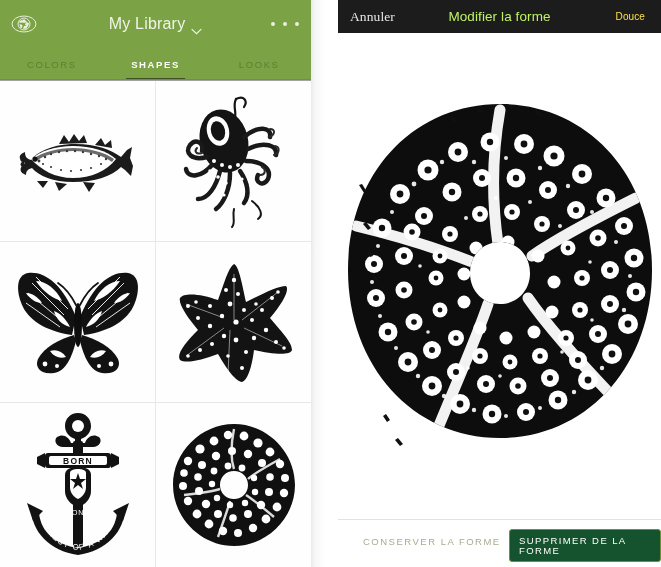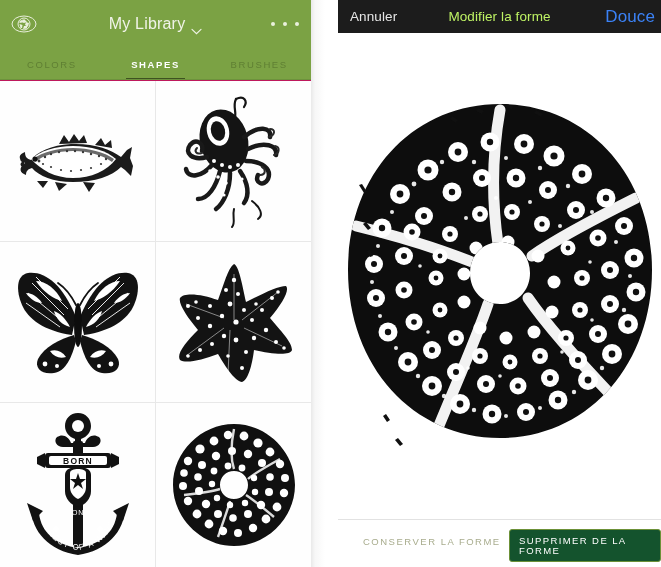--- a/index.html
+++ b/index.html
@@ -20,21 +20,21 @@
     display: block;
     background: #f2f2f2;
   }
 
   
   #left-panel {
     position: absolute;
     left: 0; top: 0;
     width: 311px;
     height: 567px;
-    background: #be185d;
+    background: #a3a3a3;
     overflow: hidden;
   }
   #library-header {
     position: absolute;
     left: 0; top: 0;
     width: 311px;
     height: 48px;
     background: #7ba244;
   }
   #logo-icon {
@@ -183,35 +183,36 @@
     display: flex;
     align-items: center;
   }
   #btn-cancel {
     position: absolute;
     left: 12px;
     font-size: 13.5px;
     color: #e6e6e6;
     cursor: pointer;
     letter-spacing: 0.1px;
+    font-family: Liberation Serif, serif;
   }
   #edit-header-title {
     position: absolute;
     left: 0; width: 323px;
     text-align: center;
     font-size: 13.5px;
     color: #bef264;
     letter-spacing: 0.1px;
     pointer-events: none;
   }
   #btn-mode {
     position: absolute;
-    right: 6px;
-    font-size: 17px;
-    color: #3b82f6;
+    right: 16px;
+    font-size: 10px;
+    color: #fde047;
     cursor: pointer;
     letter-spacing: 0.1px;
   }
   #edit-canvas {
     position: absolute;
     left: 0; top: 33px;
     width: 323px;
     height: 485px;
     background: #ffffff;
     display: flex;
@@ -292,21 +293,21 @@
     </div>
 
     <div id="library-tabs">
       <div class="tab">
         <span class="tab-label">COLORS</span>
       </div>
       <div class="tab active">
         <span class="tab-label">SHAPES</span>
       </div>
       <div class="tab">
-        <span class="tab-label">BRUSHES</span>
+        <span class="tab-label">LOOKS</span>
       </div>
     </div>
     <div id="tabs-underline"></div>
 
     <div id="shapes-grid">
 
       <div class="vline" style="left:155px; top:0; height:486px;"></div>
       <div class="hline" style="left:0; top:160px; width:311px;"></div>
       <div class="hline" style="left:0; top:321px; width:311px;"></div>
 

